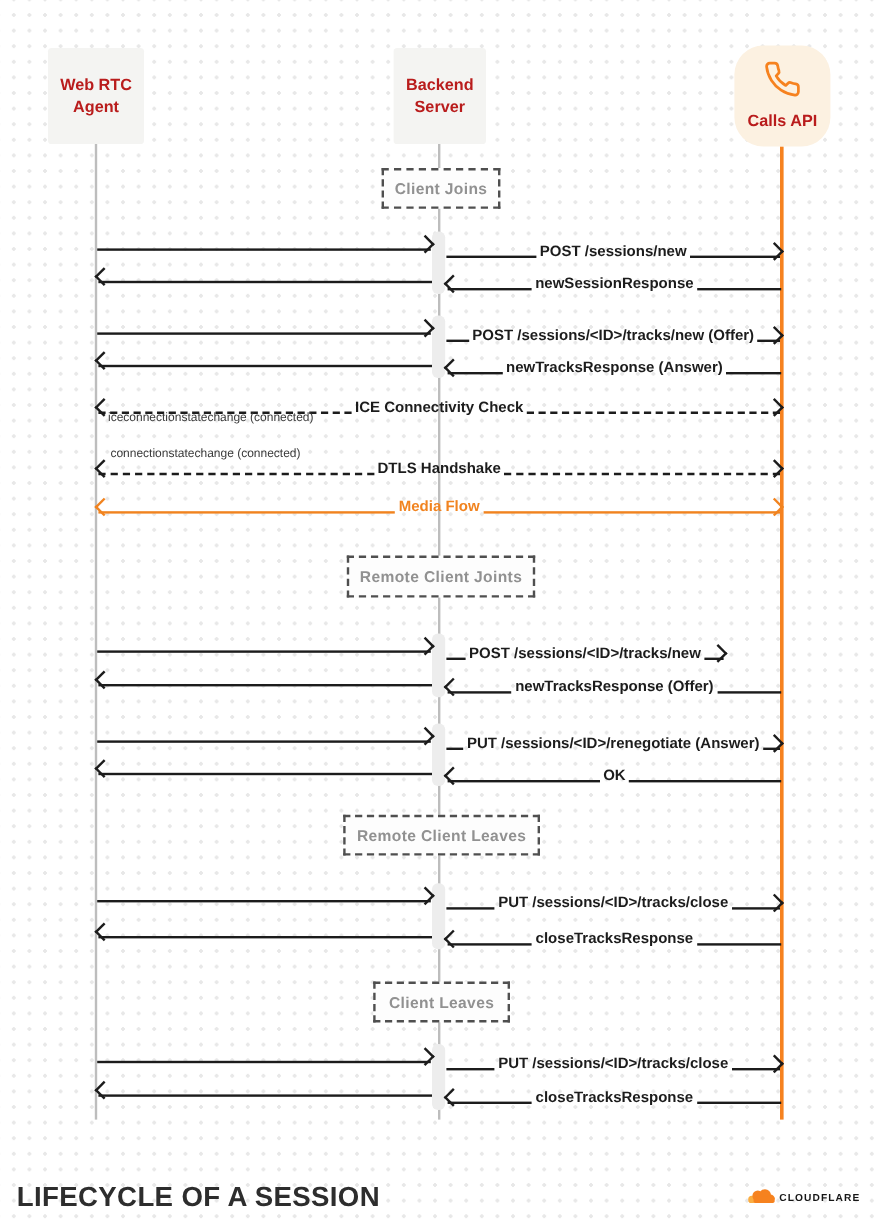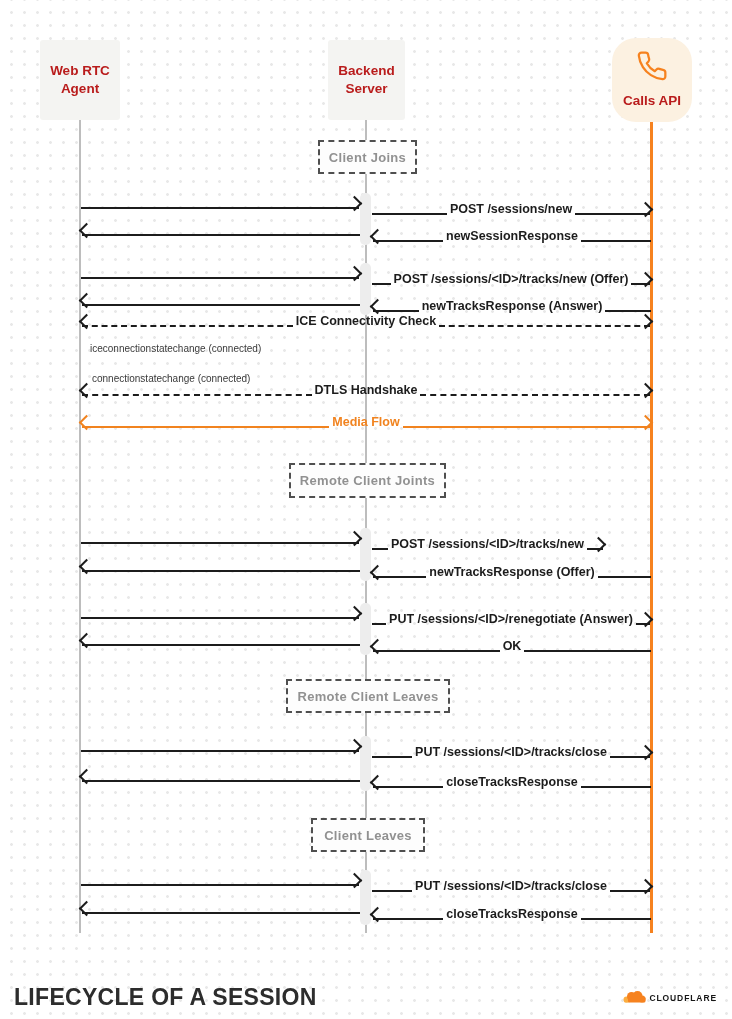--- a/index.html
+++ b/index.html
@@ -117,21 +117,21 @@
     <div class="chev l"></div>
       <div class="line"></div>
       <span class="lbl">newTracksResponse (Answer)</span>
       <div class="line"></div>
   </div>
   <div class="msg" style="left:81px;top:299px;width:279px">
     <div class="chev l"></div>
       <div class="line"></div>
   </div>
 
-  <div class="msg dashed" style="left:81px;top:320px;width:570px">
+  <div class="msg dashed" style="left:81px;top:338px;width:570px">
     <div class="chev l"></div>
       <div class="line"></div>
       <span class="lbl">ICE Connectivity Check</span>
       <div class="line"></div>
       <div class="chev r"></div>
   </div>
   <div class="note" style="left:90px;top:343px">iceconnectionstatechange (connected)</div>
 
   <div class="msg dashed" style="left:81px;top:389px;width:570px">
     <div class="chev l"></div>

